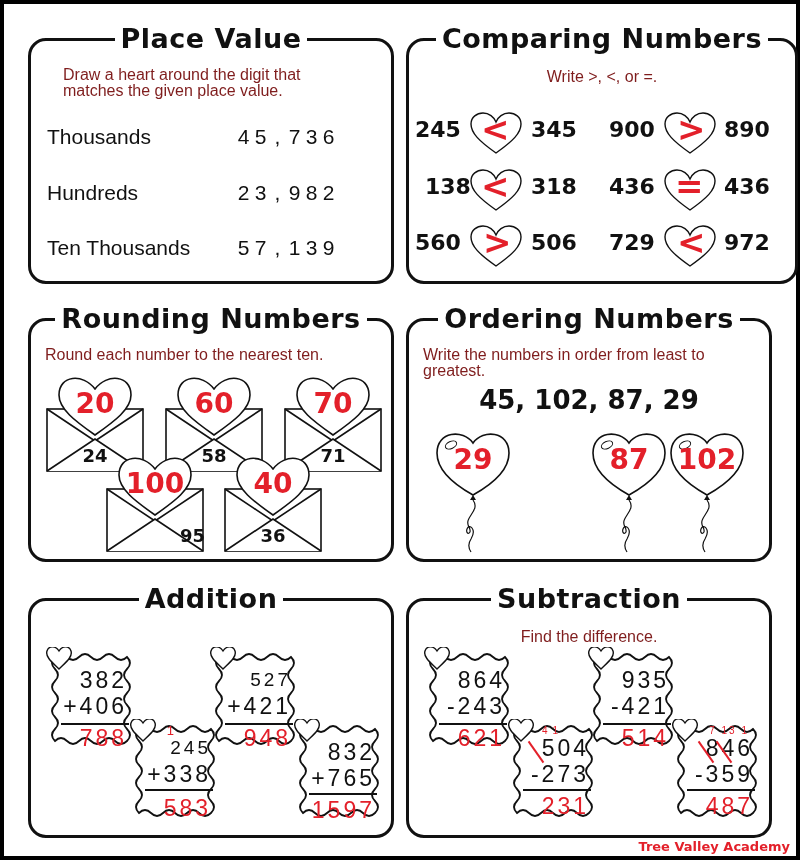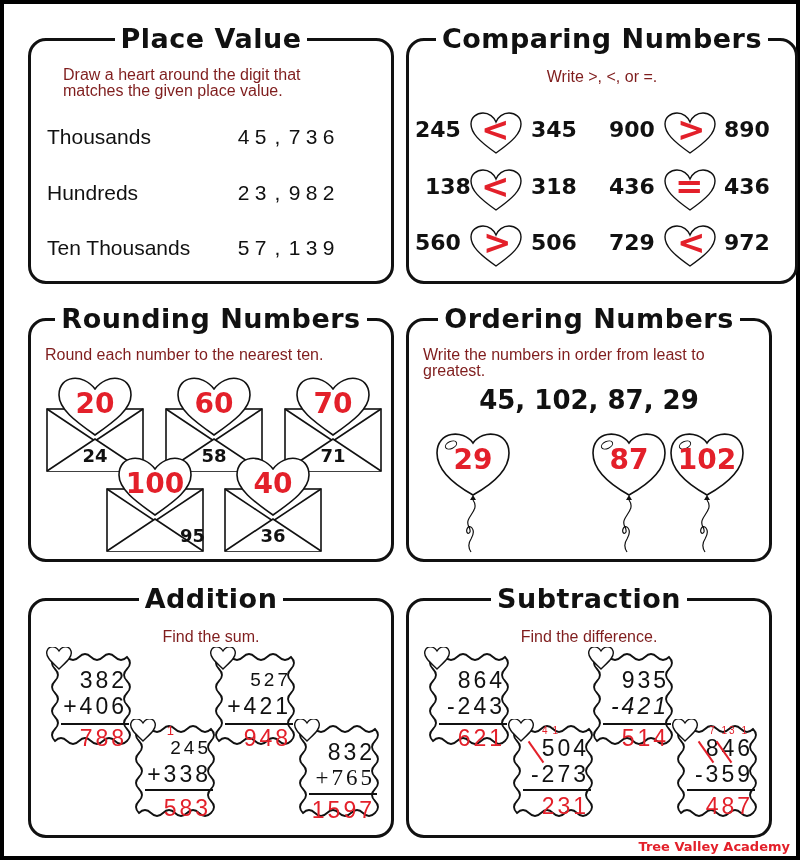--- a/index.html
+++ b/index.html
@@ -199,21 +199,20 @@
         <ellipse cx="16" cy="16" rx="6" ry="3.5" fill="none" stroke="#111" stroke-width="1" transform="rotate(-25 16 16)"></ellipse>
         <path d="M38 66 l-3 5 h6 z" fill="#111"></path>
         <path d="M38 71 C46 82 28 88 34 98 C38 106 30 106 32 100 C34 94 42 100 36 110 C32 116 34 120 36 123" fill="none" stroke="#111" stroke-width="1.2"></path>
       </svg>
       <span class="bold red" style="position:absolute; left:0; right:0; top:14px; text-align:center; font-size:28px;">102</span>
     </div>
   </div>
 
   <div class="panel" style="left:24px; top:594px; width:366px; height:240px;">
     <div class="panel-title"><span>Addition</span></div>
-    <div class="instr" style="left:0; right:0; top:28px; text-align:center;">Find the sum.</div>
 
     <div class="card" style="left:18px; top:52px;">
       <svg width="92" height="108" viewBox="0 0 92 108" style="position:absolute;left:-4px;top:-6px;">
         <path d="M10 10 q6 -6 12 0 q6 6 12 0 q6 -6 12 0 q6 6 12 0 q6 -6 12 0 q6 6 12 0 q6 6 0 12 q-6 6 0 12 q6 6 0 12 q-6 6 0 12 q6 6 0 12 q-6 6 0 12 q6 6 0 12 q-6 6 -12 0 q-6 -6 -12 0 q-6 6 -12 0 q-6 -6 -12 0 q-6 6 -12 0 q-6 -6 -12 0 q-6 -6 0 -12 q6 -6 0 -12 q-6 -6 0 -12 q6 -6 0 -12 q-6 -6 0 -12 q6 -6 0 -12 q-6 -6 0 -12 Z" fill="#fff" stroke="#111" stroke-width="1.8"></path>
         <path d="M14 22 C8 16 0 10 2 4 C4 -2 11 -1 14 4 C17 -1 24 -2 26 4 C28 10 20 16 14 22 Z" fill="#fff" stroke="#111" stroke-width="1.4"></path>
       </svg>
       <span class="line" style="top:14px;">382</span>
       <span class="line" style="top:40px;">+406</span>
       <div class="bar" style="top:70px;"></div>
       <span class="line red" style="top:72px;">788</span>
@@ -238,21 +237,21 @@
       <span class="line" style="top:40px;">+421</span>
       <div class="bar" style="top:70px;"></div>
       <span class="line red" style="top:72px;">948</span>
     </div>
     <div class="card" style="left:266px; top:124px;">
       <svg width="92" height="108" viewBox="0 0 92 108" style="position:absolute;left:-4px;top:-6px;">
         <path d="M10 10 q6 -6 12 0 q6 6 12 0 q6 -6 12 0 q6 6 12 0 q6 -6 12 0 q6 6 12 0 q6 6 0 12 q-6 6 0 12 q6 6 0 12 q-6 6 0 12 q6 6 0 12 q-6 6 0 12 q6 6 0 12 q-6 6 -12 0 q-6 -6 -12 0 q-6 6 -12 0 q-6 -6 -12 0 q-6 6 -12 0 q-6 -6 -12 0 q-6 -6 0 -12 q6 -6 0 -12 q-6 -6 0 -12 q6 -6 0 -12 q-6 -6 0 -12 q6 -6 0 -12 q-6 -6 0 -12 Z" fill="#fff" stroke="#111" stroke-width="1.8"></path>
         <path d="M14 22 C8 16 0 10 2 4 C4 -2 11 -1 14 4 C17 -1 24 -2 26 4 C28 10 20 16 14 22 Z" fill="#fff" stroke="#111" stroke-width="1.4"></path>
       </svg>
       <span class="line" style="top:14px;">832</span>
-      <span class="line" style="top:40px;font-family:Liberation Serif, serif;">+765</span>
+      <span class="line" style="top:40px;">+765</span>
       <div class="bar" style="top:68px;"></div>
       <span class="line red" style="top:72px;">1597</span>
     </div>
   </div>
 
   <div class="panel" style="left:402px; top:594px; width:366px; height:240px;">
     <div class="panel-title"><span>Subtraction</span></div>
     <div class="instr" style="left:0; right:0; top:28px; text-align:center;">Find the difference.</div>
 
     <div class="card" style="left:18px; top:52px;">
@@ -276,21 +275,21 @@
       <span class="line" style="top:36px;">-273</span>
       <div class="bar" style="top:64px;"></div>
       <span class="line red" style="top:68px;">231</span>
     </div>
     <div class="card" style="left:182px; top:52px;">
       <svg width="92" height="108" viewBox="0 0 92 108" style="position:absolute;left:-4px;top:-6px;">
         <path d="M10 10 q6 -6 12 0 q6 6 12 0 q6 -6 12 0 q6 6 12 0 q6 -6 12 0 q6 6 12 0 q6 6 0 12 q-6 6 0 12 q6 6 0 12 q-6 6 0 12 q6 6 0 12 q-6 6 0 12 q6 6 0 12 q-6 6 -12 0 q-6 -6 -12 0 q-6 6 -12 0 q-6 -6 -12 0 q-6 6 -12 0 q-6 -6 -12 0 q-6 -6 0 -12 q6 -6 0 -12 q-6 -6 0 -12 q6 -6 0 -12 q-6 -6 0 -12 q6 -6 0 -12 q-6 -6 0 -12 Z" fill="#fff" stroke="#111" stroke-width="1.8"></path>
         <path d="M14 22 C8 16 0 10 2 4 C4 -2 11 -1 14 4 C17 -1 24 -2 26 4 C28 10 20 16 14 22 Z" fill="#fff" stroke="#111" stroke-width="1.4"></path>
       </svg>
       <span class="line" style="top:14px;">935</span>
-      <span class="line" style="top:40px;font-style:italic;">-421</span>
+      <span class="line" style="top:40px;">-421</span>
       <div class="bar" style="top:70px;"></div>
       <span class="line red" style="top:72px;">514</span>
     </div>
     <div class="card" style="left:266px; top:124px;">
       <svg width="92" height="108" viewBox="0 0 92 108" style="position:absolute;left:-4px;top:-6px;">
         <path d="M10 10 q6 -6 12 0 q6 6 12 0 q6 -6 12 0 q6 6 12 0 q6 -6 12 0 q6 6 12 0 q6 6 0 12 q-6 6 0 12 q6 6 0 12 q-6 6 0 12 q6 6 0 12 q-6 6 0 12 q6 6 0 12 q-6 6 -12 0 q-6 -6 -12 0 q-6 6 -12 0 q-6 -6 -12 0 q-6 6 -12 0 q-6 -6 -12 0 q-6 -6 0 -12 q6 -6 0 -12 q-6 -6 0 -12 q6 -6 0 -12 q-6 -6 0 -12 q6 -6 0 -12 q-6 -6 0 -12 Z" fill="#fff" stroke="#111" stroke-width="1.8"></path>
         <path d="M14 22 C8 16 0 10 2 4 C4 -2 11 -1 14 4 C17 -1 24 -2 26 4 C28 10 20 16 14 22 Z" fill="#fff" stroke="#111" stroke-width="1.4"></path>
       </svg>
       <span class="line red" style="top:0px; right:16px; font-size:10px; letter-spacing:2px;">7 13 1</span>
       <span class="line" style="top:10px;">846</span>

